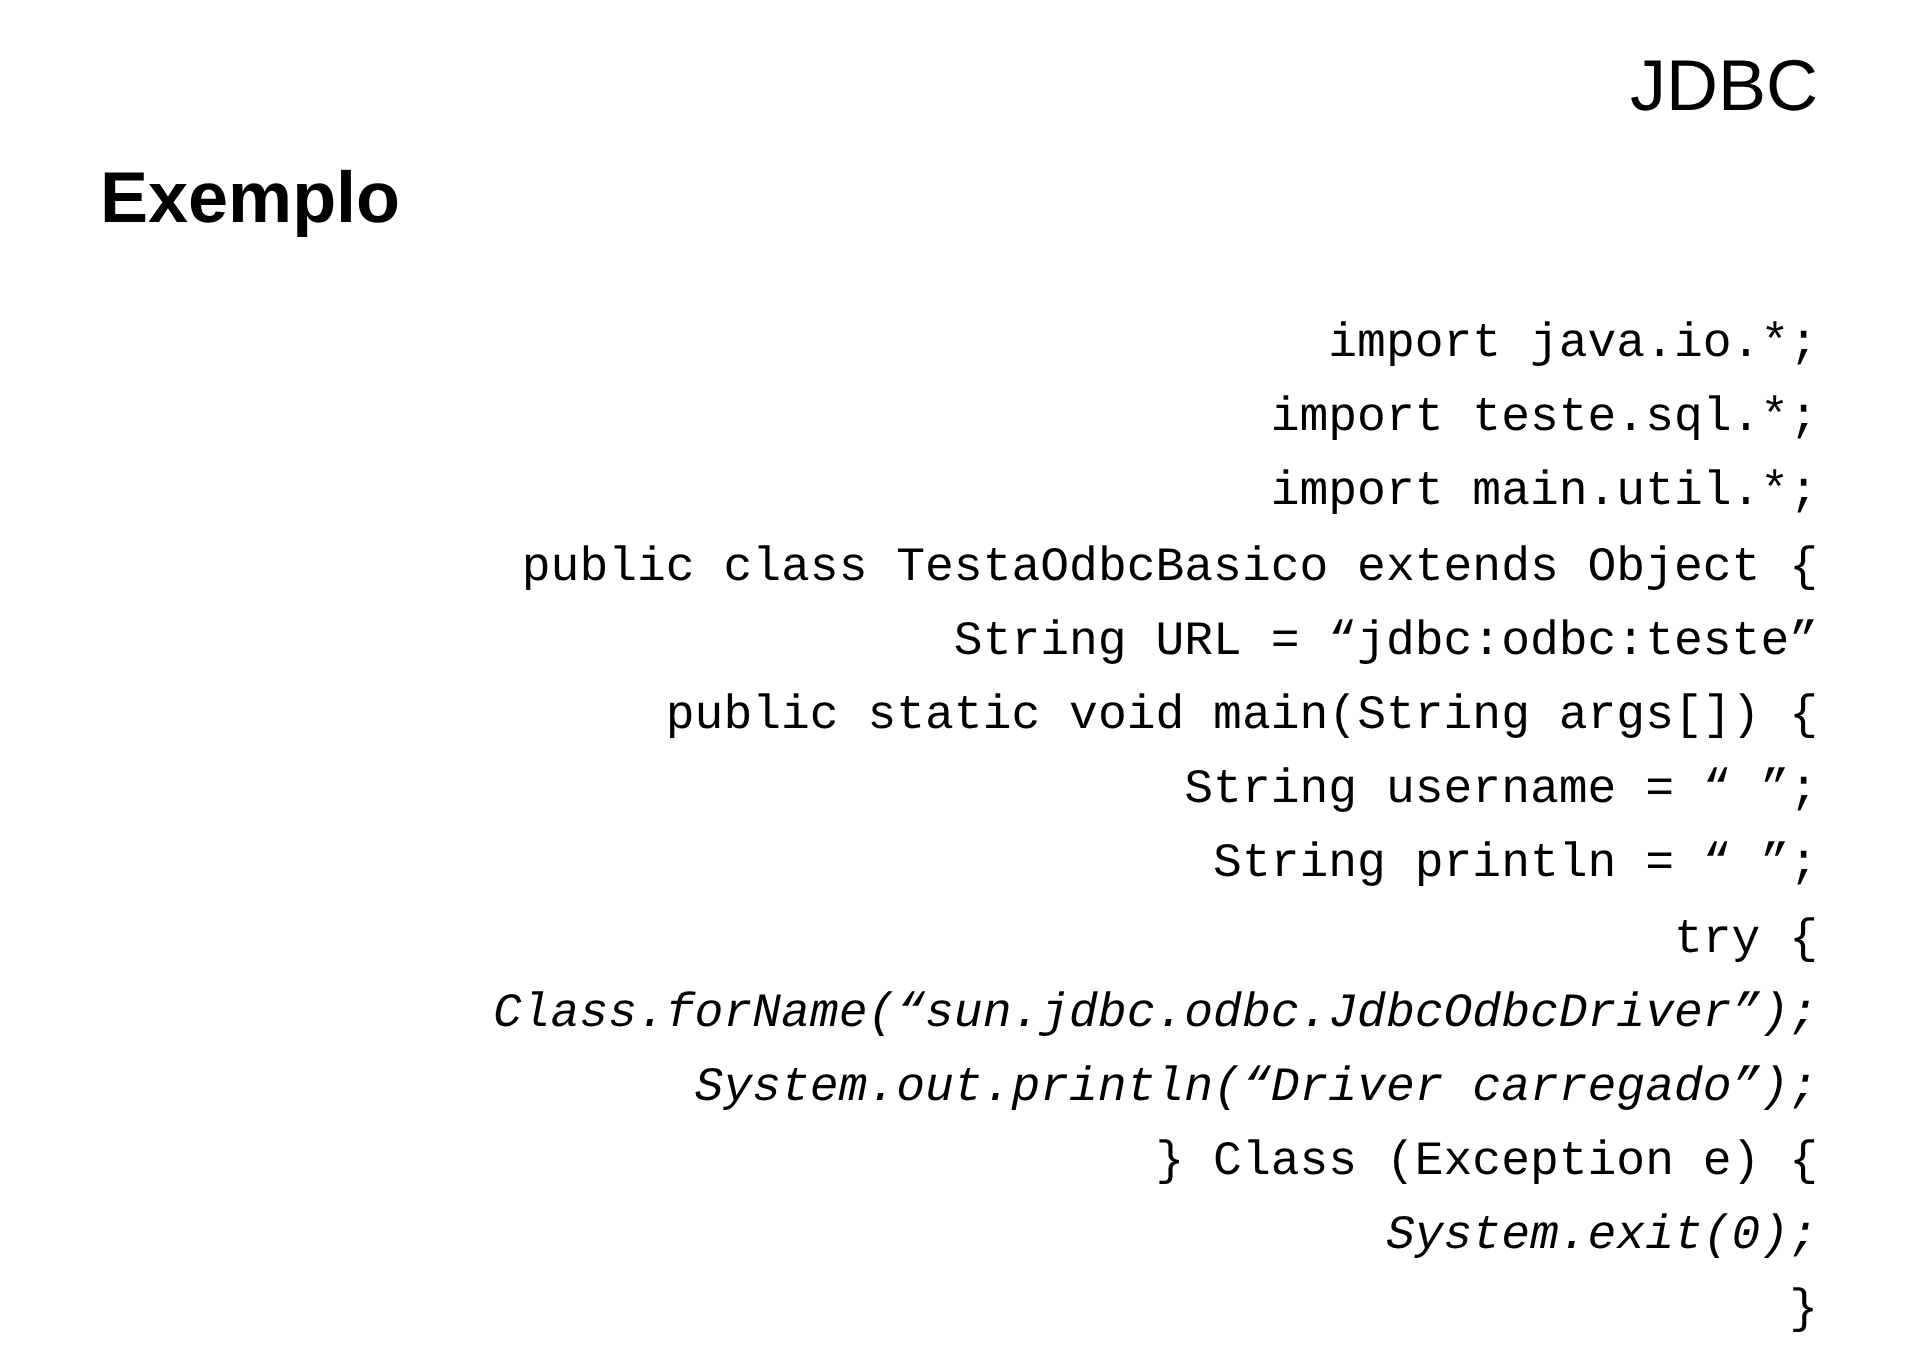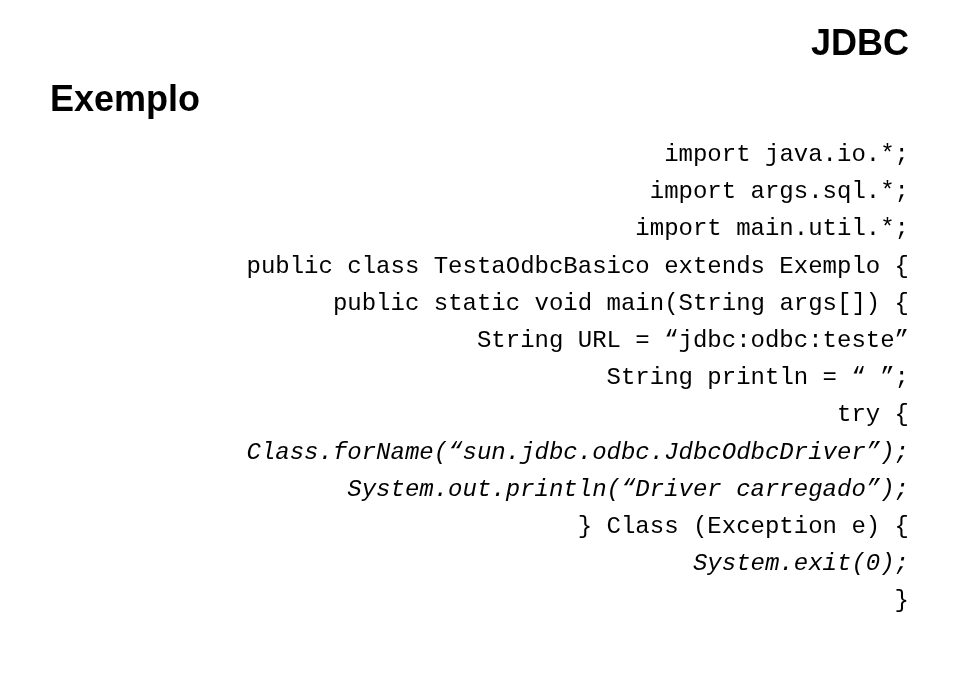--- a/index.html
+++ b/index.html
@@ -13,29 +13,29 @@
       background: #ffffff;
       font-family: Arial, Helvetica, sans-serif;
       position: relative;
       padding: 30px 50px;
     }
     .header-label {
       position: absolute;
       top: 22px;
       right: 50px;
       font-size: 36px;
-      font-weight: bold;
+      font-weight: normal;
       color: #000000;
     }
     .section-title {
       font-size: 36px;
       font-weight: bold;
       color: #000000;
       margin-top: 48px;
-      margin-bottom: 16px;
+      margin-bottom: 34px;
     }
     .code-block {
       font-family: 'Courier New', Courier, monospace;
       font-size: 24px;
       line-height: 1.55;
       color: #000000;
     }
     .code-line {
       white-space: pre;
       text-align: right;
@@ -53,25 +53,26 @@
   </style>
 </head>
 <body>
 
 <div class="header-label">JDBC</div>
 
 <div class="section-title">Exemplo</div>
 
 <div class="code-block">
   <div class="code-line">import java.io.*;</div>
-  <div class="code-line">import args.sql.*;</div>
+  <div class="code-line">import teste.sql.*;</div>
   <div class="code-line">import main.util.*;</div>
-  <div class="code-line">public class TestaOdbcBasico extends Exemplo {</div>
+  <div class="code-line">public class TestaOdbcBasico extends Object {</div>
+  <div class="code-line indent-1">String URL = “jdbc:odbc:teste”</div>
   <div class="code-line indent-1">public static void main(String args[]) {</div>
-  <div class="code-line indent-1">String URL = “jdbc:odbc:teste”</div>
+  <div class="code-line indent-1">String username = “ ”;</div>
   <div class="code-line indent-1">String println = “ ”;</div>
   <div class="code-line indent-1">try {</div>
   <div class="code-line indent-2 italic">Class.forName(“sun.jdbc.odbc.JdbcOdbcDriver”);</div>
   <div class="code-line indent-2">System.out.println(“Driver carregado”);</div>
   <div class="code-line indent-1">} Class (Exception e) {</div>
   <div class="code-line indent-2">System.exit(0);</div>
   <div class="code-line indent-1">}</div>
 </div>
 
 </body></html>

